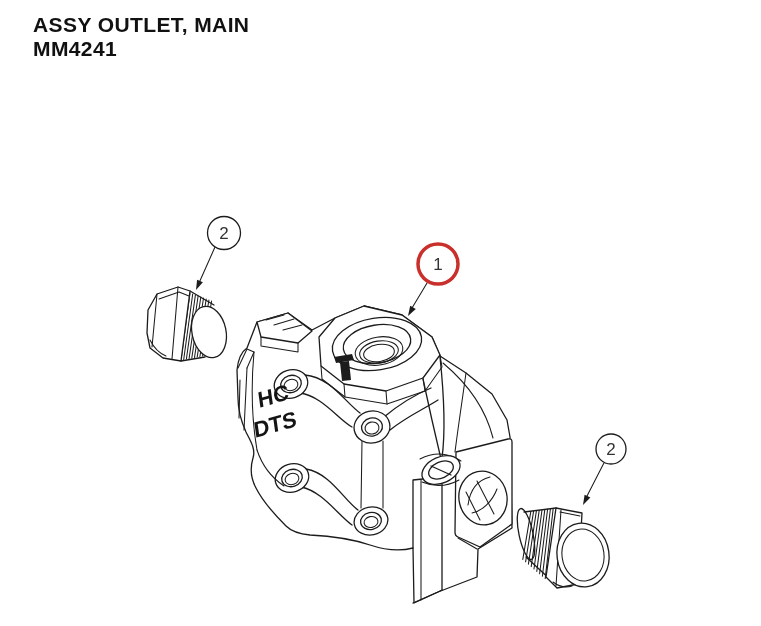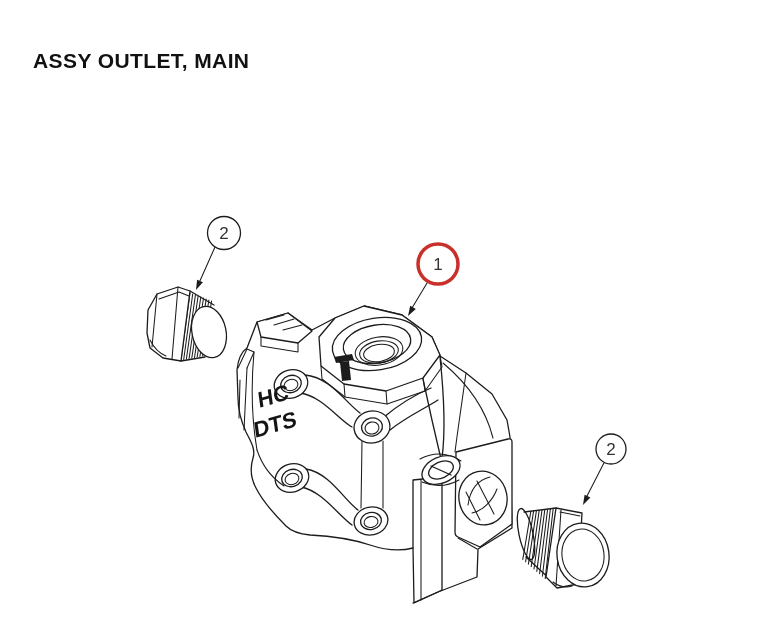--- a/index.html
+++ b/index.html
@@ -1,37 +1,38 @@
 <!DOCTYPE html>
 <html><head>
 <meta charset="utf-8">
 <style>
   html,body{margin:0;padding:0;background:#fff;}
   .page{position:relative;width:761px;height:626px;background:#fff;overflow:hidden;
         font-family:"Liberation Sans", sans-serif;}
-  .title-block{position:absolute;left:33px;top:13px;color:#111;margin-top:36px;}
+  .title-block{position:absolute;left:33px;top:13px;color:#111;}
   .title-line{font-weight:bold;font-size:21px;line-height:1.16;letter-spacing:.4px;white-space:pre;}
   svg.drawing{position:absolute;left:0;top:0;}
   svg .ln{stroke:#1c1c1c;fill:none;stroke-width:1.3;stroke-linecap:round;stroke-linejoin:round;}
   svg .f{fill:#ffffff;}
   svg .thin{stroke-width:1.05;}
   svg .dk{fill:#1c1c1c;stroke:none;}
   svg .balloon-label{font-size:17px;fill:#333;text-anchor:middle;
         font-family:"Liberation Sans", sans-serif;}
   svg .logo-txt{font-family:"Liberation Sans", sans-serif;font-weight:bold;font-size:22px;
         fill:#141414;letter-spacing:0px;}
   svg .arrow{fill:#1c1c1c;stroke:none;}
 </style>
 </head>
 <body>
 
 <div class="page">
 
   <div class="title-block">
     <div class="title-line">ASSY OUTLET, MAIN</div>
+    <div class="title-line">MM4241</div>
   </div>
 
   <svg class="drawing" width="761" height="626" viewBox="0 0 761 626">
 
     <g>
 
       <path class="ln f" d="
         M 364,306 L 402,315 L 432,337 L 440,356
         L 466,373 L 492,394 L 507,420 L 510,437
         L 512,528 L 478,549 L 477,577 L 438,592 L 414,603

